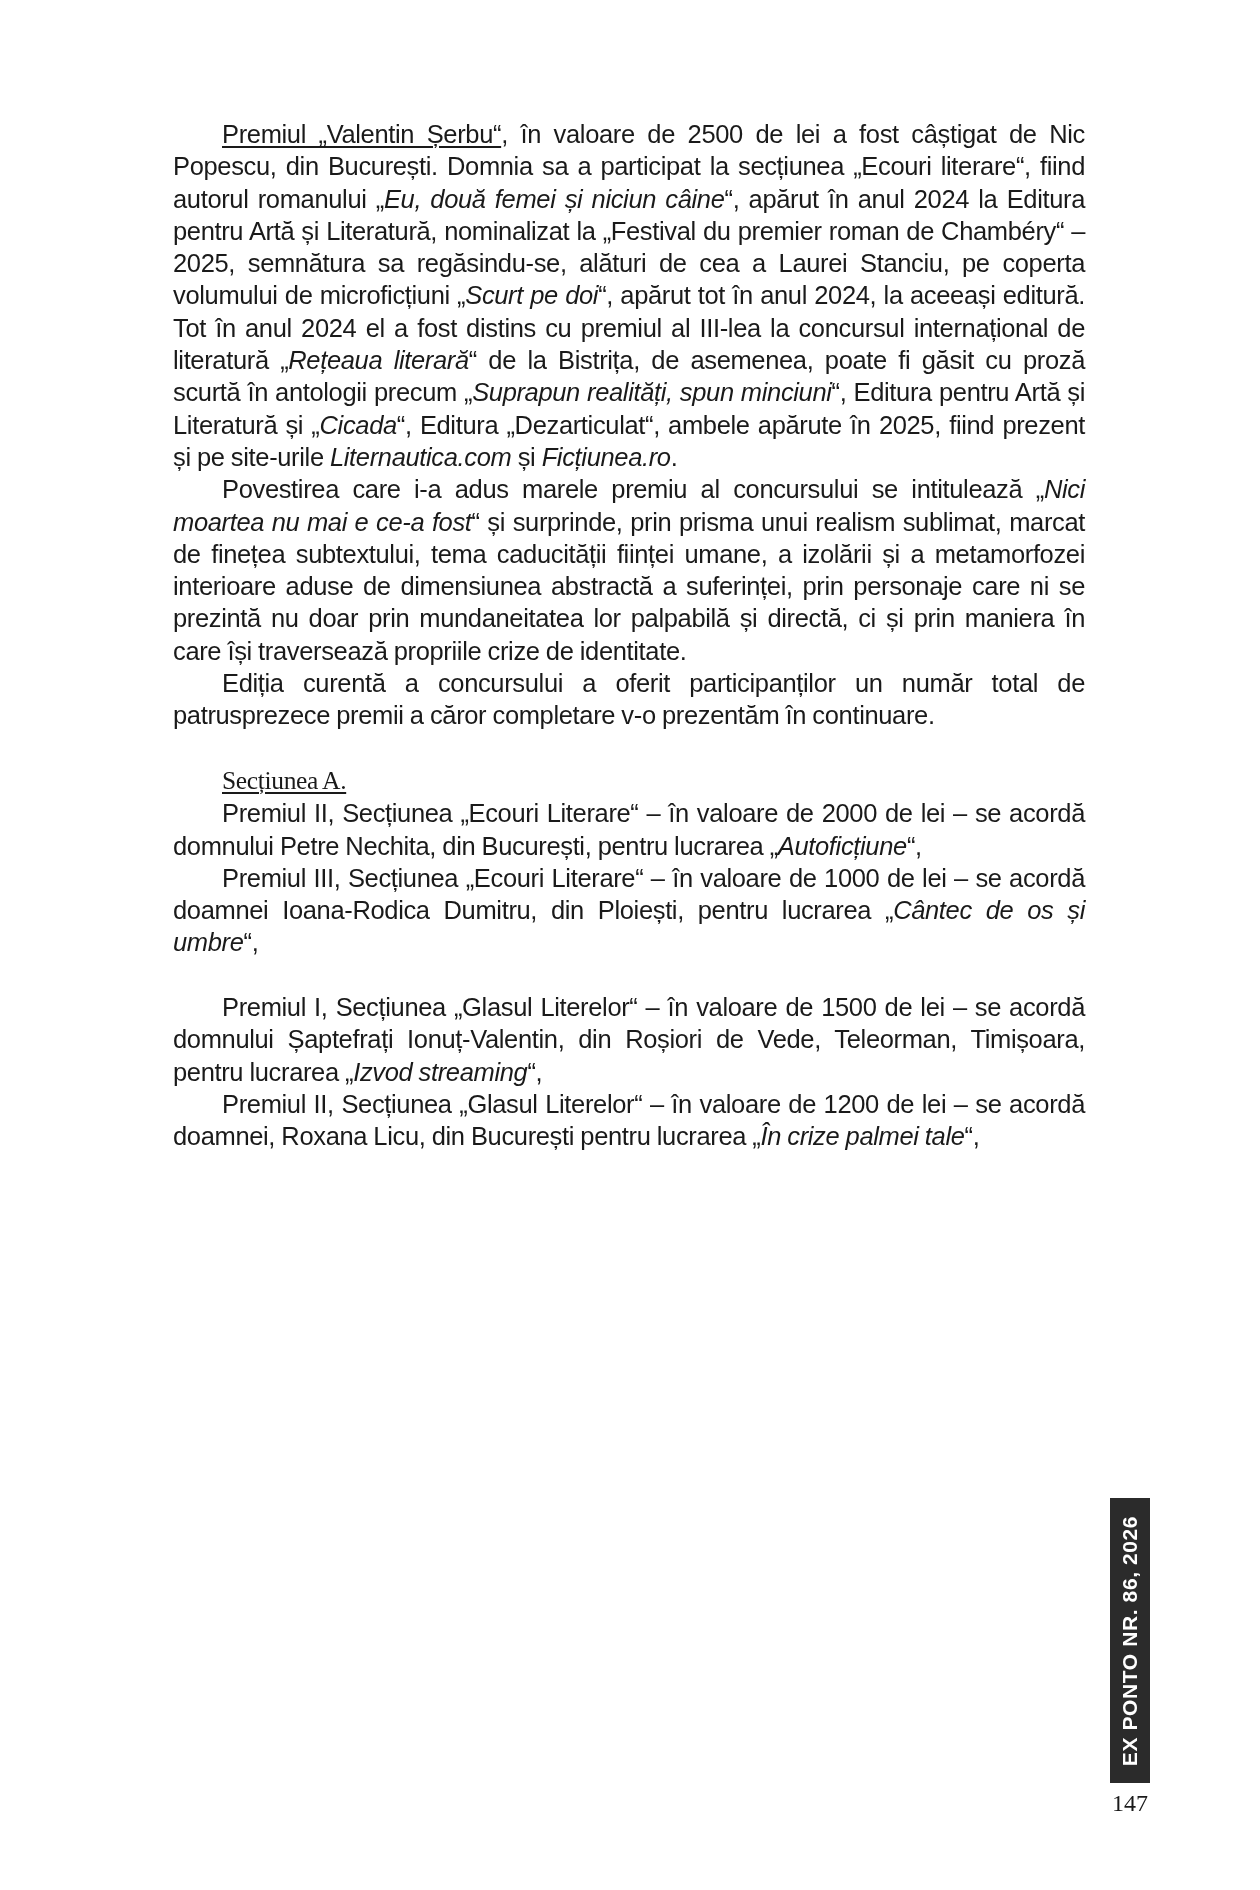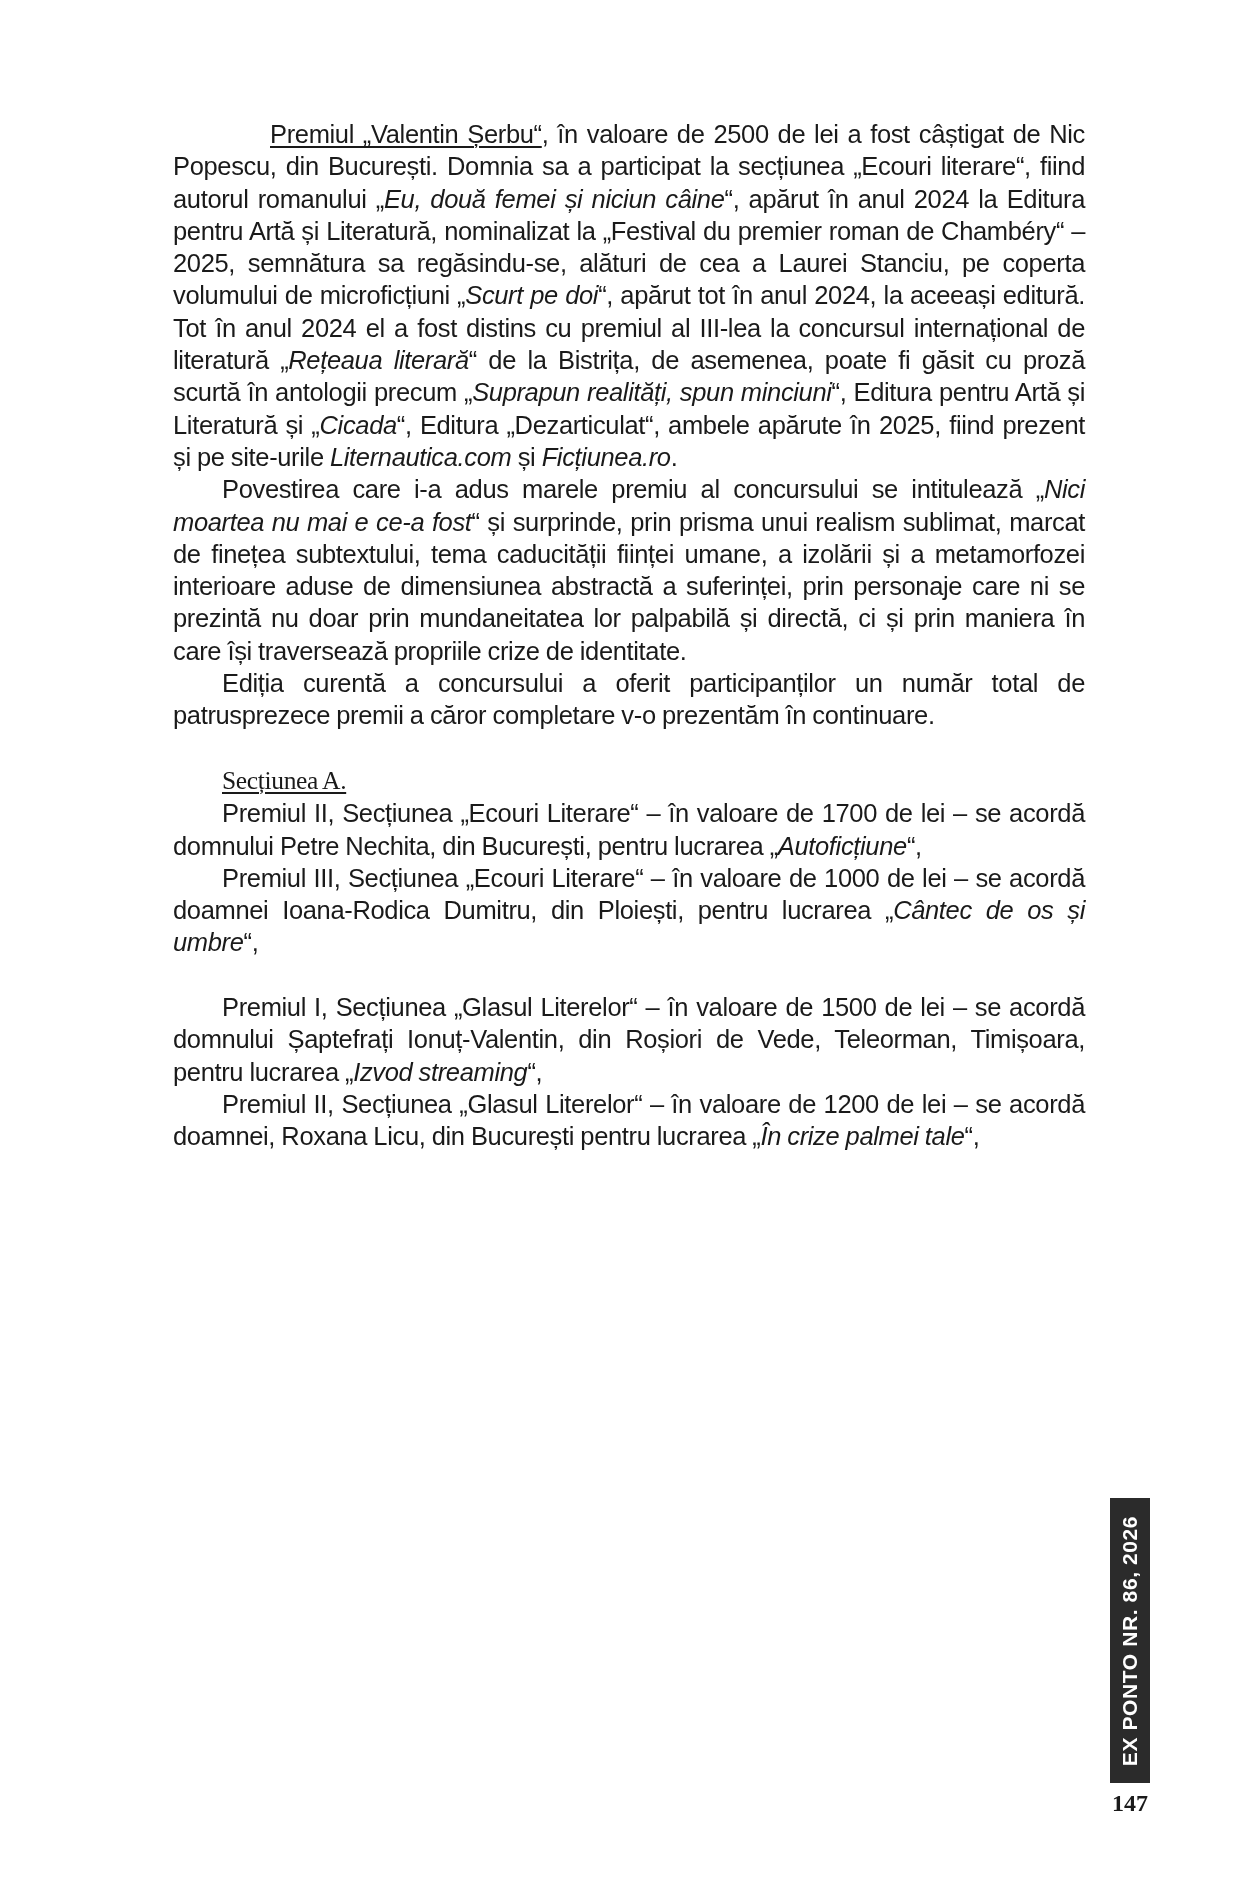--- a/index.html
+++ b/index.html
@@ -39,21 +39,20 @@
   .section-heading span {
     text-decoration: underline;
     text-decoration-thickness: 2px;
     text-underline-offset: 3px;
     font-family: Liberation Serif, serif;
   }
   u.link-like {
     text-decoration: underline;
     text-decoration-thickness: 2px;
     text-underline-offset: 3px;
-    margin-left: 48px;
   }
   em { }
 
   .side-tab {
     position: absolute;
     left: 1110px;
     top: 1498px;
     width: 40px;
     height: 285px;
     background: #2b2b2b;
@@ -71,42 +70,42 @@
     font-size: 21px;
     letter-spacing: 0.6px;
   }
   .page-number {
     position: absolute;
     left: 1108px;
     top: 1790px;
     width: 44px;
     text-align: center;
     font-family: "Liberation Serif", serif;
-    font-weight: bold;
+    font-weight: normal;
     font-size: 24px;
     color: #1a1a1a;
   }
 </style>
 </head>
 <body>
 
 <div class="page-text">
 
   <p class="para"><u class="link-like">Premiul „Valentin Șerbu“</u><span>, în valoare de 2500 de lei a fost câștigat de Nic Popescu, din București. Domnia sa a participat la secțiunea „Ecouri literare“, fiind autorul romanului „</span><em>Eu, două femei și niciun câine</em><span>“, apărut în anul 2024 la Editura pentru Artă și Literatură, nomi­nalizat la „Festival du premier roman de Chambéry“ – 2025, semnă­tura sa regăsindu-se, alături de cea a Laurei Stanciu, pe coperta volumului de microficțiuni „</span><em>Scurt pe doi</em><span>“, apărut tot în anul 2024, la aceeași editură. Tot în anul 2024 el a fost distins cu premiul al III-lea la concursul internațional de literatură „</span><em>Rețeaua literară</em><span>“ de la Bistrița, de asemenea, poate fi găsit cu proză scurtă în antologii precum „</span><em>Suprapun realități, spun minciuni</em><span>“, Editura pentru Artă și Literatură și „</span><em>Cicada</em><span>“, Editura „Dezarticulat“, ambele apărute în 2025, fiind prezent și pe site-urile </span><em>Liternautica.com</em><span> și </span><em>Ficțiunea.ro</em><span>.</span></p>
 
   <p class="para"><span>Povestirea care i-a adus marele premiu al concursului se intitu­lează „</span><em>Nici moartea nu mai e ce-a fost</em><span>“ și surprinde, prin prisma unui realism sublimat, marcat de finețea subtextului, tema caducității ființei umane, a izolării și a metamorfozei interioare aduse de dimensiunea abstractă a suferinței, prin personaje care ni se prezintă nu doar prin mundaneitatea lor palpabilă și directă, ci și prin maniera în care își traversează propriile crize de identitate.</span></p>
 
   <p class="para">Ediția curentă a concursului a oferit participanților un număr total de patrusprezece premii a căror completare v-o prezentăm în continuare.</p>
 
   <div class="blank"></div>
 
   <p class="section-heading"><span>Secțiunea A.</span></p>
 
 
-  <p class="para"><span>Premiul II, Secțiunea „Ecouri Literare“ – în valoare de 1700 de lei – se acordă domnului Petre Nechita, din București, pentru lucrarea „</span><em>Autoficțiune</em><span>“,</span></p>
+  <p class="para"><span>Premiul II, Secțiunea „Ecouri Literare“ – în valoare de 2000 de lei – se acordă domnului Petre Nechita, din București, pentru lucrarea „</span><em>Autoficțiune</em><span>“,</span></p>
 
   <p class="para"><span>Premiul III, Secțiunea „Ecouri Literare“ – în valoare de 1000 de lei – se acordă doamnei Ioana-Rodica Dumitru, din Ploiești, pentru lucrarea „</span><em>Cântec de os și umbre</em><span>“,</span></p>
 
 
   <div class="blank"></div>
 
 
   <p class="para"><span>Premiul I, Secțiunea „Glasul Literelor“ – în valoare de 1500 de lei – se acordă domnului Șaptefrați Ionuț-Valentin, din Roșiori de Vede, Teleorman, Timișoara, pentru lucrarea „</span><em>Izvod streaming</em><span>“,</span></p>
 
   <p class="para"><span>Premiul II, Secțiunea „Glasul Literelor“ – în valoare de 1200 de lei – se acordă doamnei, Roxana Licu, din București pentru lucrarea „</span><em>În crize palmei tale</em><span>“,</span></p>

